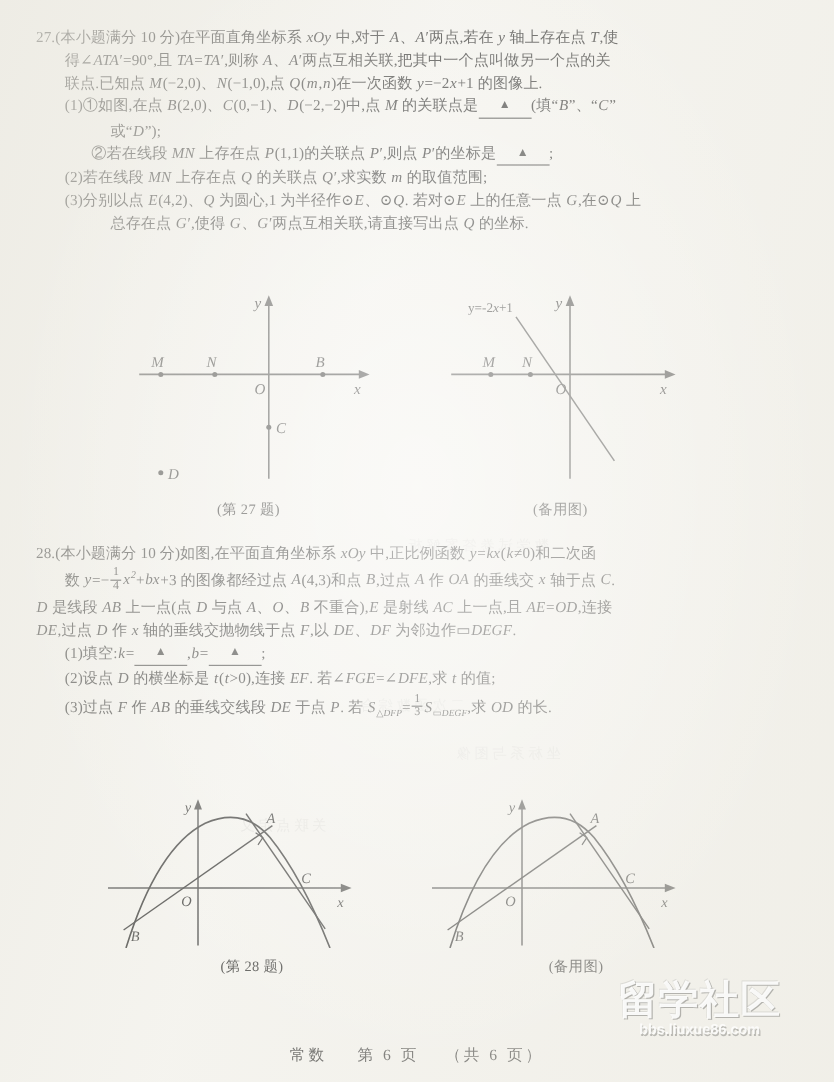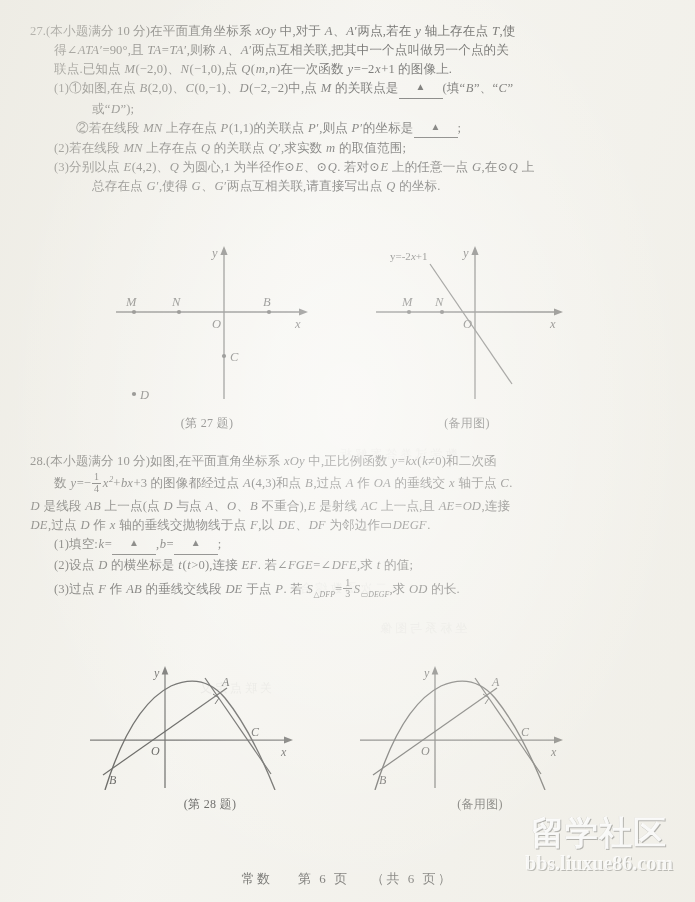--- a/index.html
+++ b/index.html
@@ -99,41 +99,41 @@
     left: 0;
     right: 0;
     bottom: 14px;
     text-align: center;
     font-size: 13px;
     letter-spacing: 2.5px;
     color: #4a4a48;
   }
   #watermark {
     position: absolute;
-    right: 6px;
+    right: 22px;
     bottom: 6px;
     width: 180px;
     height: 80px;
     z-index: 4;
     opacity: 0.85;
     pointer-events: none;
   }
   #watermark .wm-main {
     font-family: "Liberation Sans", sans-serif;
     font-size: 33px;
     font-weight: bold;
     letter-spacing: 1px;
     color: rgba(255,255,255,0.95);
     text-shadow: 1px 1px 0 rgba(155,155,150,0.85), -0.5px -0.5px 0 rgba(190,190,185,0.5);
     line-height: 1;
     text-align: center;
   }
   #watermark .wm-sub {
-    font-family: Liberation Serif, serif;
-    font-size: 20px;
+    font-family: Liberation Sans, sans-serif;
+    font-size: 12px;
     font-weight: bold;
     color: rgba(255,255,255,0.9);
     text-shadow: 1px 1px 0 rgba(160,160,155,0.8);
     text-align: center;
     line-height: 1.2;
     margin-top: 2px;
   }
   
   .ghost {
     position: absolute;

